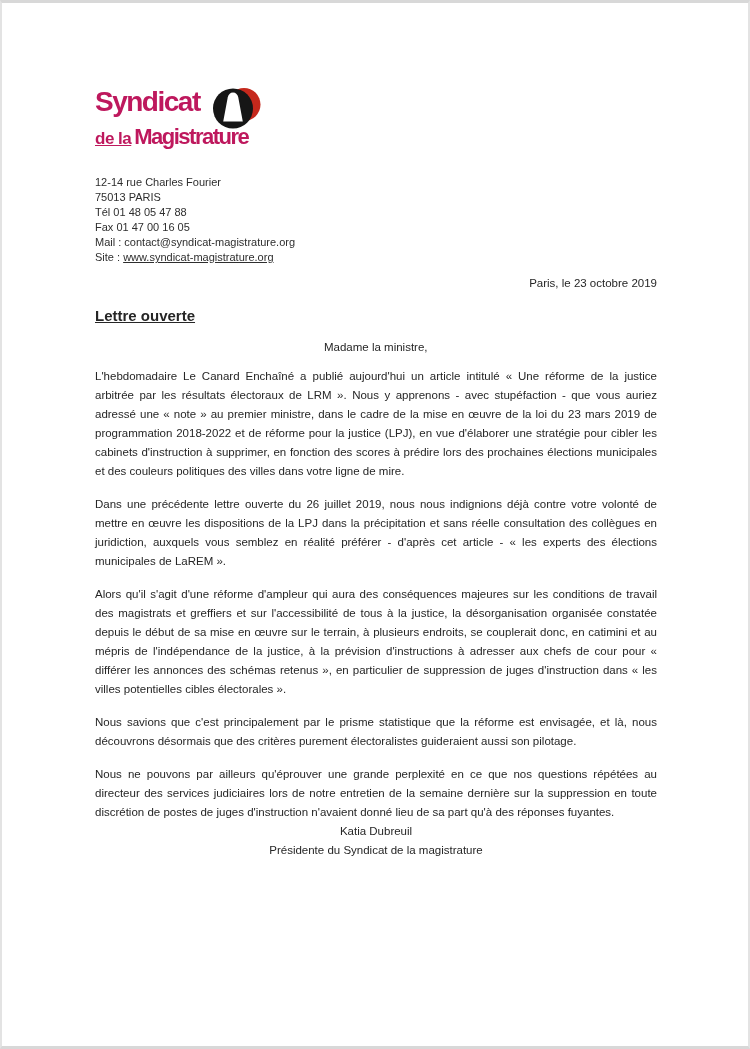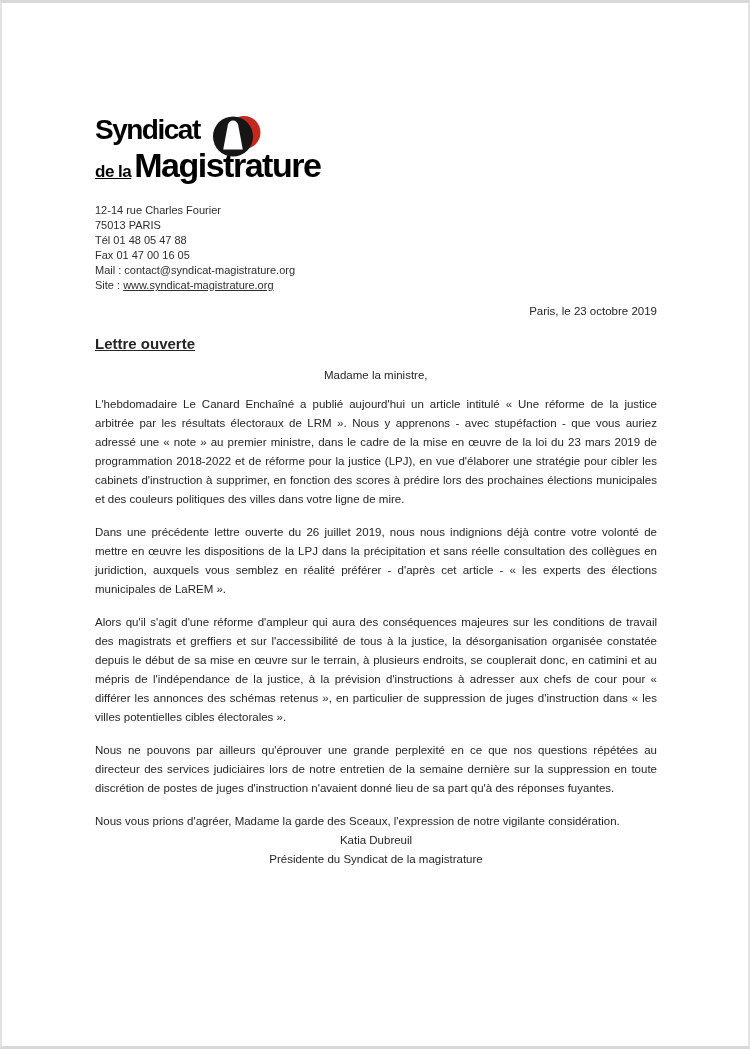--- a/index.html
+++ b/index.html
@@ -20,44 +20,44 @@
     border-bottom: 3px solid #d8d8d8;
   }
   .content {
     position: absolute;
     left: 93px; right: 91px; top: 0;
   }
 
   
   .logo {
     position: relative;
-    margin-top: 112px;
+    margin-top: 84px;
     height: 72px;
-    color: #000000;
+    color: #be185d;
     font-weight: bold;
     user-select: none;
   }
   .logo-row1 {
     font-size: 28px;
     letter-spacing: -1.5px;
     line-height: 30px;
   }
   .logo-mark {
     position: absolute;
     left: 118px; top: 0;
     width: 50px; height: 44px;
   }
   .logo-row2 {
     display: flex;
     align-items: baseline;
     margin-top: 6px;
     line-height: 28px;
   }
   .logo-dela { font-size: 17px; letter-spacing: -0.5px; margin-right: 3px; text-decoration: underline; }
-  .logo-magistrature { font-size: 34px; letter-spacing: -1.5px; }
+  .logo-magistrature { font-size: 22px; letter-spacing: -1.5px; }
 
   
   .contact {
     margin-top: 16px;
     font-size: 11px;
     line-height: 15px;
     color: #2e2e2e;
   }
   .contact .site-link {
     color: #2e2e2e;
@@ -127,22 +127,22 @@
     <div class="date-line">Paris, le 23 octobre 2019</div>
 
     <div class="subject">Lettre ouverte</div>
 
     <div class="salutation">Madame la ministre,</div>
 
     <div class="paragraphs">
       <p>L'hebdomadaire Le Canard Enchaîné a publié aujourd'hui un article intitulé « Une réforme de la justice arbitrée par les résultats électoraux de LRM ». Nous y apprenons - avec stupéfaction - que vous auriez adressé une « note » au premier ministre, dans le cadre de la mise en œuvre de la loi du 23 mars 2019 de programmation 2018-2022 et de réforme pour la justice (LPJ), en vue d'élaborer une stratégie pour cibler les cabinets d'instruction à supprimer, en fonction des scores à prédire lors des prochaines élections municipales et des couleurs politiques des villes dans votre ligne de mire.</p>
       <p>Dans une précédente lettre ouverte du 26 juillet 2019, nous nous indignions déjà contre votre volonté de mettre en œuvre les dispositions de la LPJ dans la précipitation et sans réelle consultation des collègues en juridiction, auxquels vous semblez en réalité préférer - d'après cet article - « les experts des élections municipales de LaREM ».</p>
       <p>Alors qu'il s'agit d'une réforme d'ampleur qui aura des conséquences majeures sur les conditions de travail des magistrats et greffiers et sur l'accessibilité de tous à la justice, la désorganisation organisée constatée depuis le début de sa mise en œuvre sur le terrain, à plusieurs endroits, se couplerait donc, en catimini et au mépris de l'indépendance de la justice, à la prévision d'instructions à adresser aux chefs de cour pour « différer les annonces des schémas retenus », en particulier de suppression de juges d'instruction dans « les villes potentielles cibles électorales ».</p>
+      <p>Nous savions que c'est principalement par le prisme statistique que la réforme est envisagée, et là, nous découvrons désormais que des critères purement électoralistes guideraient aussi son pilotage.</p>
       <p>Nous ne pouvons par ailleurs qu'éprouver une grande perplexité en ce que nos questions répétées au directeur des services judiciaires lors de notre entretien de la semaine dernière sur la suppression en toute discrétion de postes de juges d'instruction n'avaient donné lieu de sa part qu'à des réponses fuyantes.</p>
-      <p>Nous vous prions d'agréer, Madame la garde des Sceaux, l'expression de notre vigilante considération.</p>
     </div>
 
     <div class="signature">
       <div>Katia Dubreuil</div>
       <div>Présidente du Syndicat de la magistrature</div>
     </div>
 
   </div>
 </div>
 

